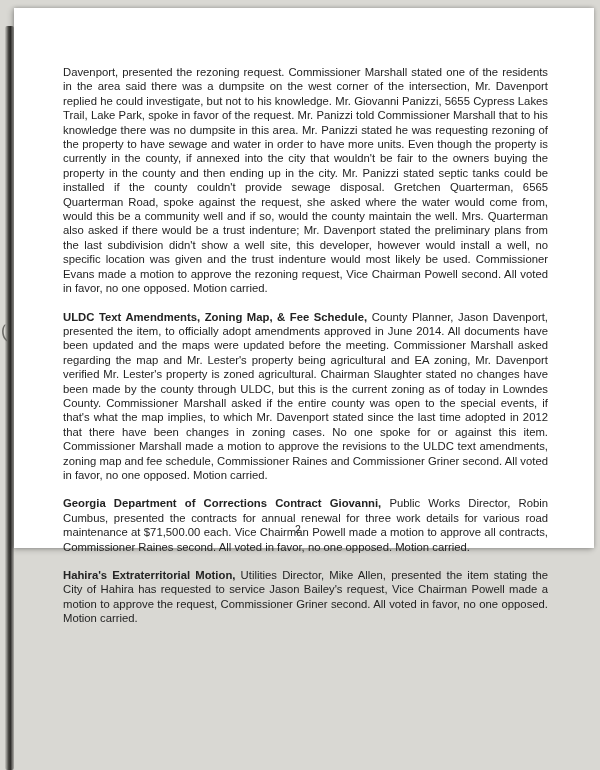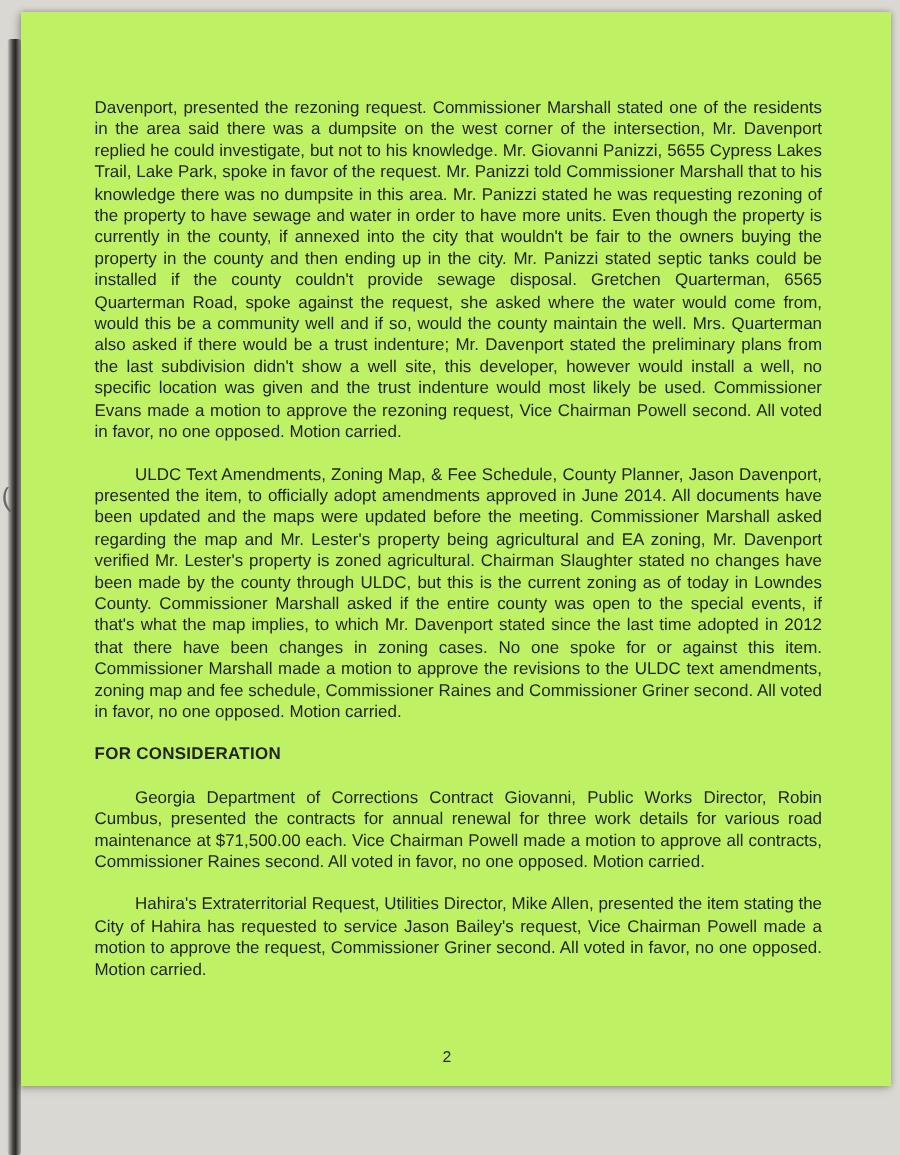--- a/index.html
+++ b/index.html
@@ -33,40 +33,39 @@
     top: 322px;
     color: #6b6a66;
     font-size: 18px;
     transform: rotate(-8deg);
   }
   .page {
     position: absolute;
     left: 14px;
     top: 8px;
     width: 580px;
-    height: 716px;
-    background: #bef264;
+    height: 540px;
+    background: #ffffff;
     box-shadow: 0 0 4px rgba(0,0,0,0.28), -2px 2px 6px rgba(0,0,0,0.18);
   }
   .content {
     position: absolute;
     left: 49px;
     right: 46px;
     top: 57px;
     color: #232323;
     font-size: 11.3px;
     line-height: 14.4px;
     text-align: justify;
   }
   .content p {
     margin: 0 0 14px 0;
   }
   .bold-lead {
-    font-weight: normal;
-    margin-left: 27px;
+    font-weight: bold;
   }
   .section-heading {
     font-weight: bold;
     font-size: 11.3px;
     margin: 0 0 14px 0;
     text-align: left;
     letter-spacing: 0.2px;
   }
   .page-number {
     position: absolute;
@@ -84,22 +83,21 @@
 <div class="scan-edge"></div>
 <div class="scan-artifact">(</div>
 
 <div class="page">
   <div class="content">
 
     <p><span>Davenport, presented the rezoning request. Commissioner Marshall stated one of the residents in the area said there was a dumpsite on the west corner of the intersection, Mr. Davenport replied he could investigate, but not to his knowledge. Mr. Giovanni Panizzi, 5655 Cypress Lakes Trail, Lake Park, spoke in favor of the request. Mr. Panizzi told Commissioner Marshall that to his knowledge there was no dumpsite in this area. Mr. Panizzi stated he was requesting rezoning of the property to have sewage and water in order to have more units. Even though the property is currently in the county, if annexed into the city that wouldn't be fair to the owners buying the property in the county and then ending up in the city. Mr. Panizzi stated septic tanks could be installed if the county couldn't provide sewage disposal. Gretchen Quarterman, 6565 Quarterman Road, spoke against the request, she asked where the water would come from, would this be a community well and if so, would the county maintain the well. Mrs. Quarterman also asked if there would be a trust indenture; Mr. Davenport stated the preliminary plans from the last subdivision didn't show a well site, this developer, however would install a well, no specific location was given and the trust indenture would most likely be used. Commissioner Evans made a motion to approve the rezoning request, Vice Chairman Powell second. All voted in favor, no one opposed. Motion carried.</span></p>
 
     <p><span class="bold-lead">ULDC Text Amendments, Zoning Map, &amp; Fee Schedule,</span><span> County Planner, Jason Davenport, presented the item, to officially adopt amendments approved in June 2014. All documents have been updated and the maps were updated before the meeting. Commissioner Marshall asked regarding the map and Mr. Lester's property being agricultural and EA zoning, Mr. Davenport verified Mr. Lester's property is zoned agricultural. Chairman Slaughter stated no changes have been made by the county through ULDC, but this is the current zoning as of today in Lowndes County. Commissioner Marshall asked if the entire county was open to the special events, if that's what the map implies, to which Mr. Davenport stated since the last time adopted in 2012 that there have been changes in zoning cases. No one spoke for or against this item. Commissioner Marshall made a motion to approve the revisions to the ULDC text amendments, zoning map and fee schedule, Commissioner Raines and Commissioner Griner second. All voted in favor, no one opposed. Motion carried.</span></p>
 
-    <p class="section-heading">FOR CONSIDERATION</p>
 
     <p><span class="bold-lead">Georgia Department of Corrections Contract Giovanni,</span><span> Public Works Director, Robin Cumbus, presented the contracts for annual renewal for three work details for various road maintenance at $71,500.00 each. Vice Chairman Powell made a motion to approve all contracts, Commissioner Raines second. All voted in favor, no one opposed. Motion carried.</span></p>
 
-    <p><span class="bold-lead">Hahira's Extraterritorial Request,</span><span> Utilities Director, Mike Allen, presented the item stating the City of Hahira has requested to service Jason Bailey's request, Vice Chairman Powell made a motion to approve the request, Commissioner Griner second. All voted in favor, no one opposed. Motion carried.</span></p>
+    <p><span class="bold-lead">Hahira's Extraterritorial Motion,</span><span> Utilities Director, Mike Allen, presented the item stating the City of Hahira has requested to service Jason Bailey's request, Vice Chairman Powell made a motion to approve the request, Commissioner Griner second. All voted in favor, no one opposed. Motion carried.</span></p>
 
   </div>
 
   <div class="page-number">2</div>
 </div>
 
 </body></html>

